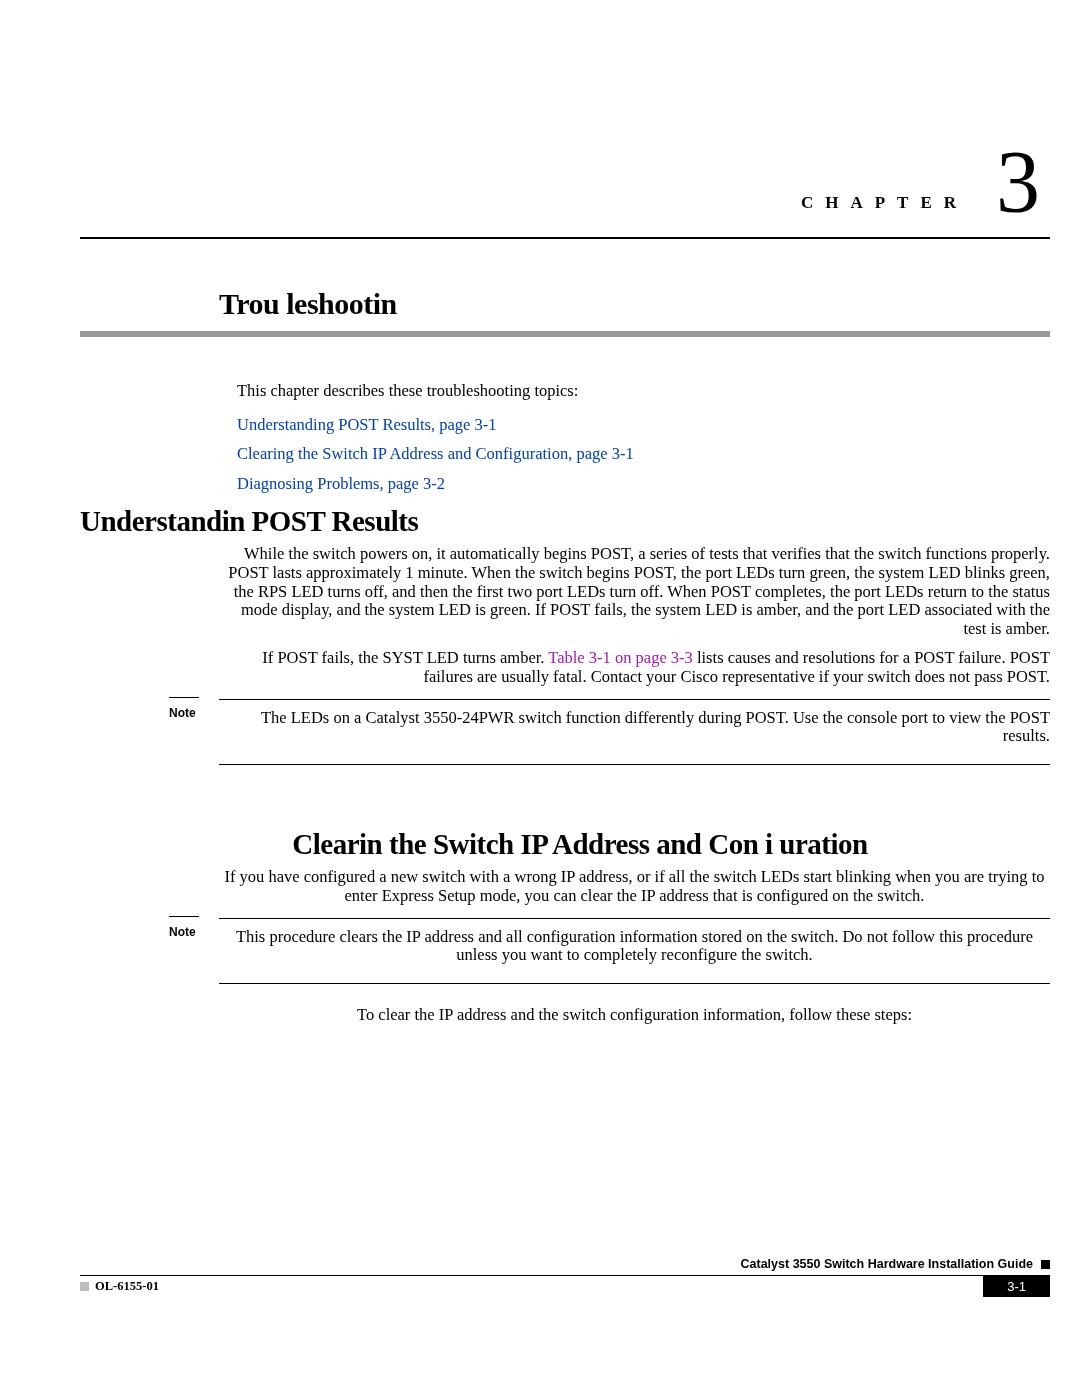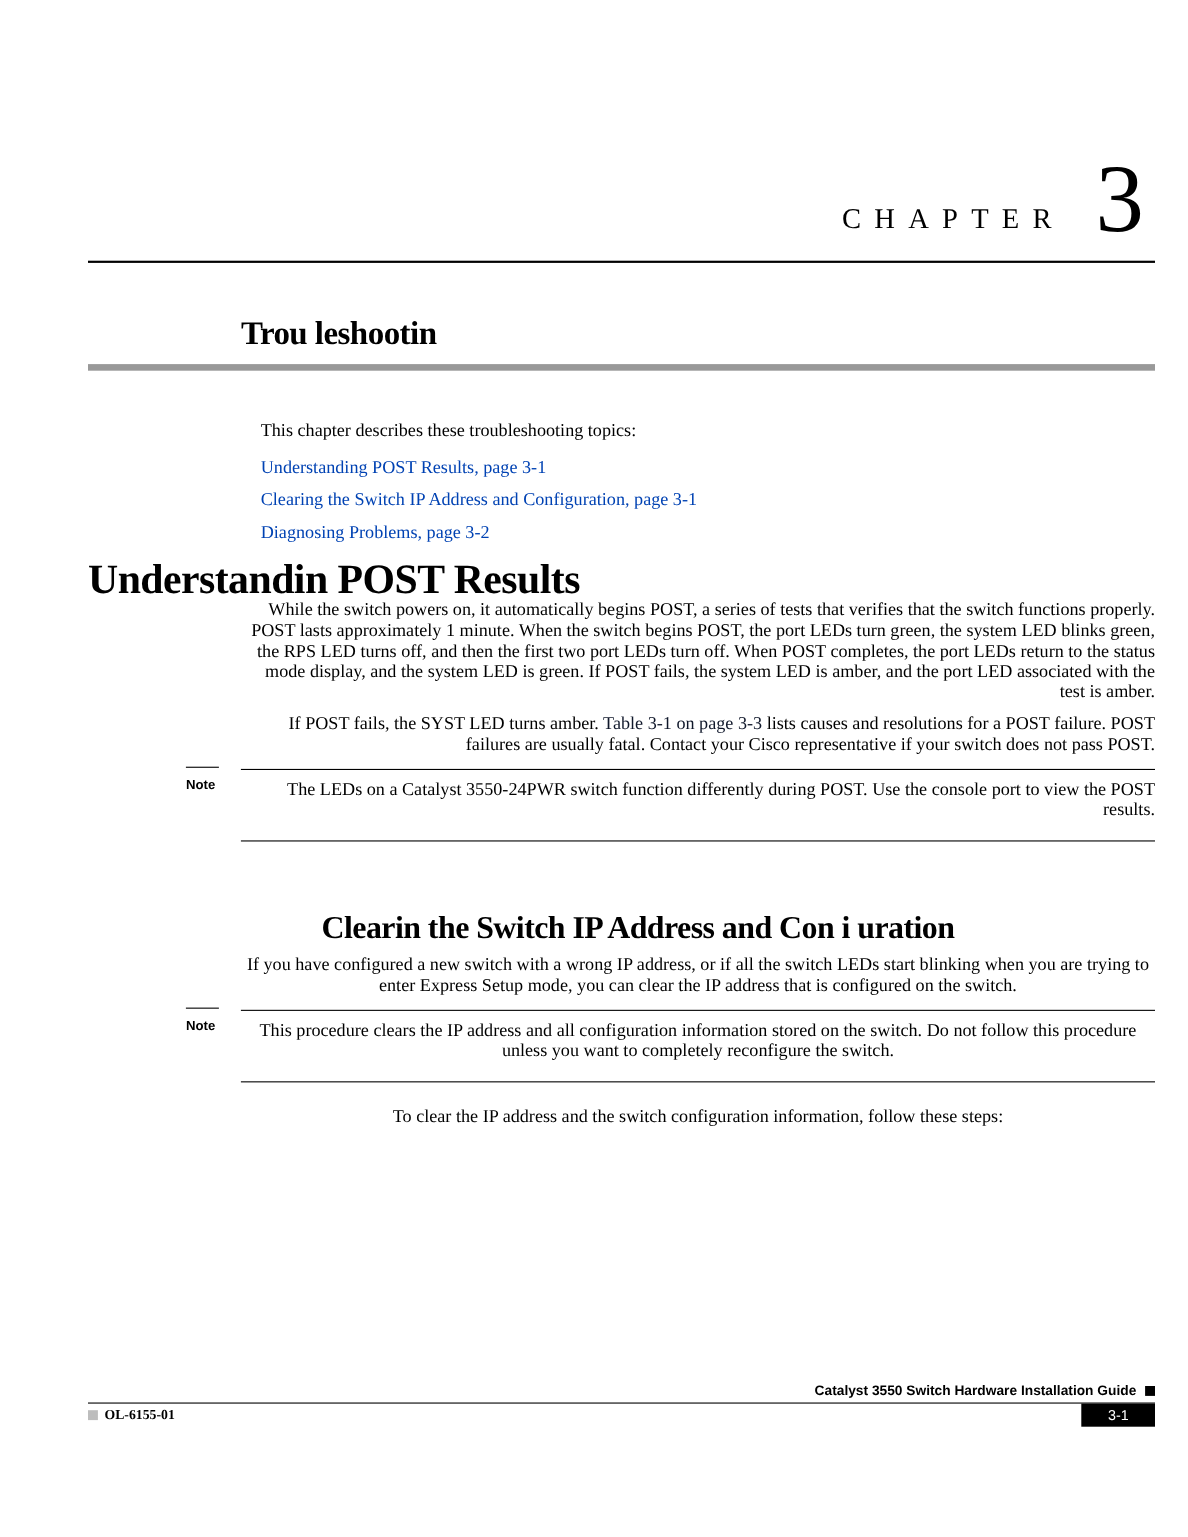--- a/index.html
+++ b/index.html
@@ -2,37 +2,37 @@
 <html><head>
   <meta charset="utf-8">
   <style>
     * { margin: 0; padding: 0; box-sizing: border-box; }
     html, body { width: 1080px; height: 1397px; background: #fff; font-family: Arial, Helvetica, sans-serif; color: #000; }
     .page { position: relative; width: 1080px; height: 1397px; }
 
     
     .chapter-head { position: absolute; left: 80px; right: 30px; top: 135px; }
     .chapter-line { display: flex; align-items: baseline; justify-content: flex-end; gap: 28px; padding-right: 10px; }
-    .chapter-label { font-family: "Times New Roman", Times, serif; font-size: 26px; letter-spacing: 12px; font-weight: 400; }
+    .chapter-label { font-family: "Times New Roman", Times, serif; font-size: 17px; letter-spacing: 12px; font-weight: 700; }
     .chapter-num { font-family: "Times New Roman", Times, serif; font-size: 88px; font-weight: 400; line-height: 1; transform: translateY(3px); display: inline-block; }
     .chapter-rule { height: 2px; background: #000; margin-top: 14px; }
     .chapter-title { font-family: "Times New Roman", Times, serif; font-size: 30px; font-weight: 700; margin: 48px 0 0 139px; letter-spacing: -0.5px; }
     .chapter-title-rule { height: 6px; background: #999; margin: 10px 0 0 0; }
 
     
     .intro { position: absolute; left: 237px; right: 30px; top: 378px; font-family: "Times New Roman", Times, serif; font-size: 16.5px; line-height: 1.55; }
     .links { list-style: none; margin-top: 8px; }
     .links li { margin: 4px 0; }
     .link { color: #0042b3; margin-top: 32px; }
 
     .sec1 { position: absolute; left: 80px; right: 0; top: 505px; }
-    .sec1 .h2 { font-family: "Times New Roman", Times, serif; font-size: 38px; font-weight: 700; letter-spacing: -0.5px; }
+    .sec1 .h2 { font-family: "Times New Roman", Times, serif; font-size: 29px; font-weight: 700; letter-spacing: -0.5px; }
     .sec1 .body { position: absolute; left: 139px; right: 30px; top: 40px; font-family: "Times New Roman", Times, serif; font-size: 16.5px; line-height: 1.14; text-align: right; }
     .sec1 .p1 { margin-bottom: 10px; }
-    .sec1 .inline-link { color: #0f172a; }
+    .sec1 .inline-link { color: #a21caf; }
 
     
     .note { position: relative; margin-top: 18px; min-height: 54px; }
     .note .nl { position: absolute; left: -50px; top: 2px; font-family: Arial, Helvetica, sans-serif; font-weight: 700; font-size: 12px; }
     .note .nr-top { position: absolute; left: -50px; right: 0; top: -8px; height: 1px; background: #000; width: 30px; }
     .note .rule-full { position: absolute; left: 0; right: 0; top: -6px; height: 1px; background: #000; }
     .note .rule-bot { position: absolute; left: 0; right: 0; bottom: -6px; height: 1px; background: #000; }
     .note .nt { padding: 4px 0; }
 
     .sec2 { position: absolute; left: 80px; right: 0; top: 828px; text-align: center; }

